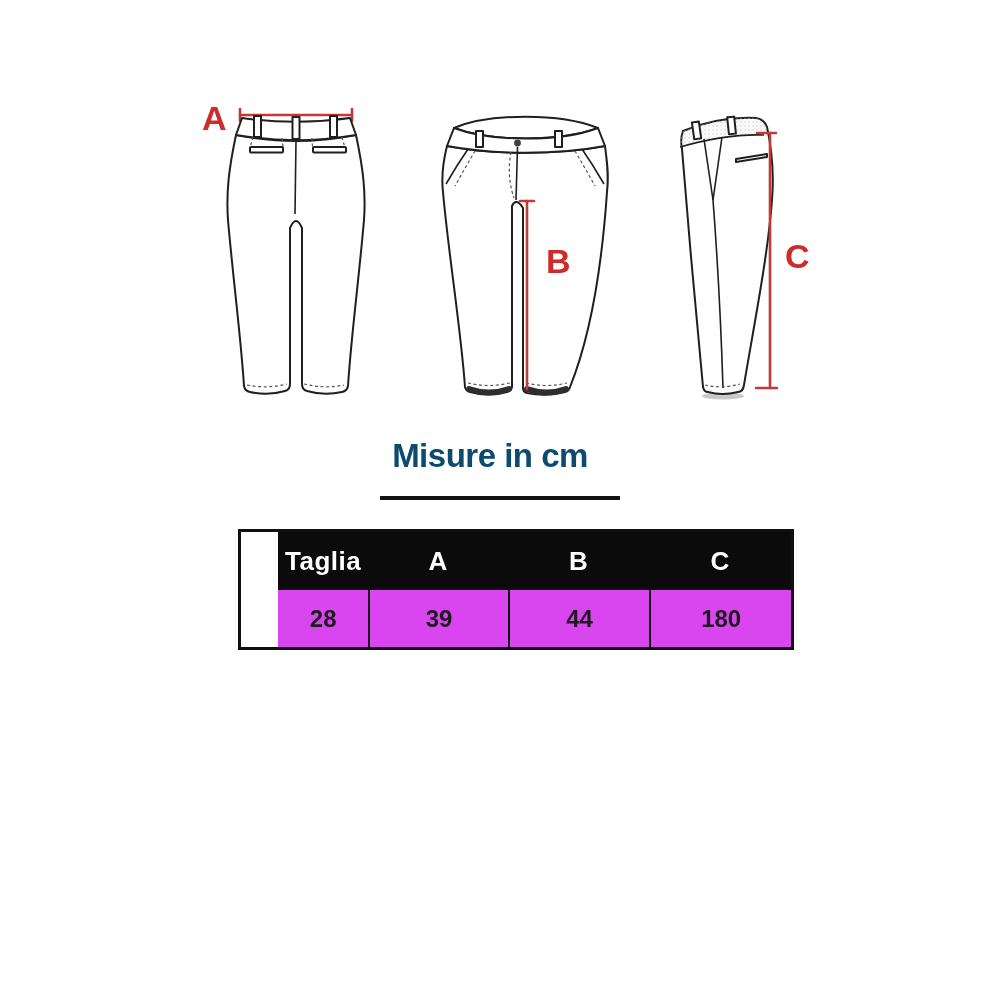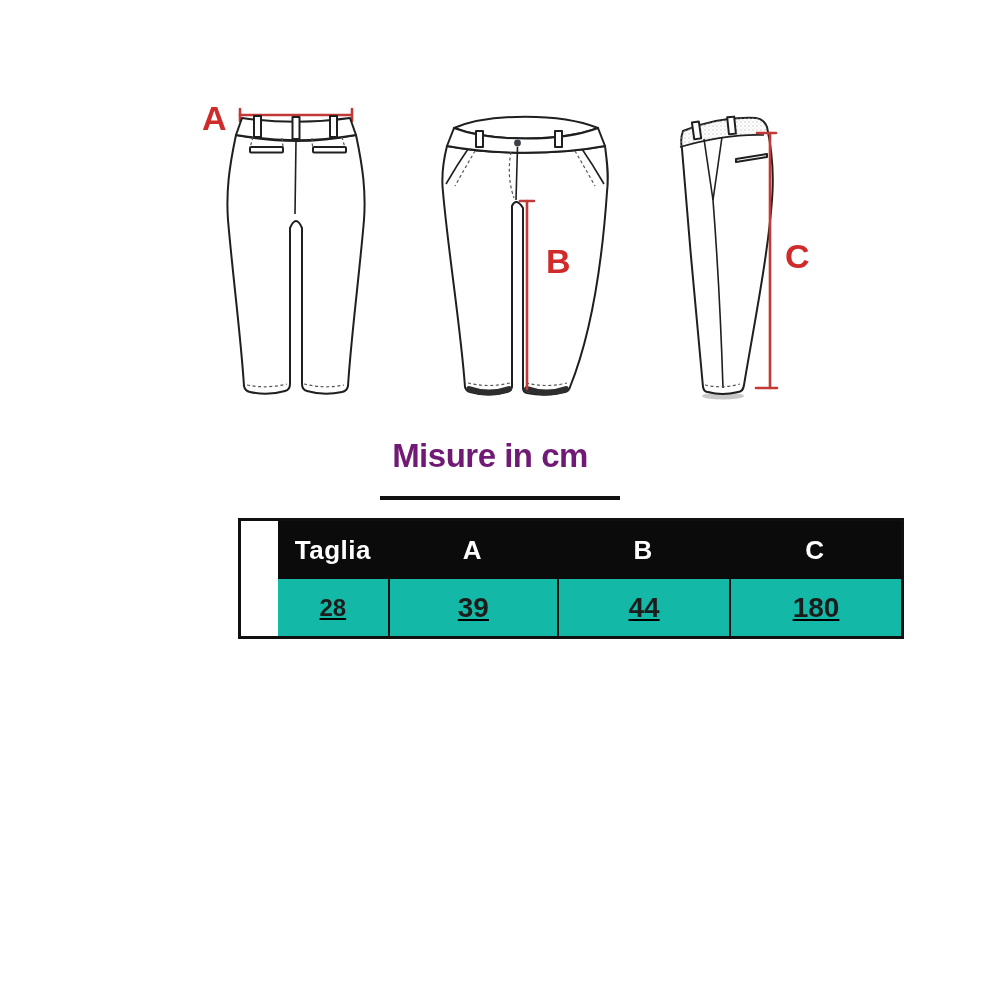--- a/index.html
+++ b/index.html
@@ -9,35 +9,35 @@
   }
   .drawing{position:absolute;}
   svg .sketch{fill:#ffffff;stroke:#1f1f1f;stroke-width:2;stroke-linejoin:round;}
   svg .thin{fill:none;stroke:#1f1f1f;stroke-width:1.6;}
   svg .dash{fill:none;stroke:#555;stroke-width:1.2;stroke-dasharray:3 2.6;}
   svg .red-line{fill:none;stroke:#c23a37;stroke-width:2.6;stroke-linecap:round;}
   svg .hem{fill:none;stroke:#2e2e2e;stroke-width:6;stroke-linecap:round;}
   svg text.mlabel{font-family:"Liberation Sans", sans-serif;font-weight:800;font-size:34px;fill:#d02b2b;}
   #page-title{
     position:absolute;left:290px;top:437px;width:400px;text-align:center;
-    font-size:33px;font-weight:800;color:#701a75;letter-spacing:-0.5px;
+    font-size:33px;font-weight:800;color:#0c4a6e;letter-spacing:-0.5px;
   }
   #title-underline{position:absolute;left:380px;top:496px;width:240px;height:4px;background:#111;}
   #size-table{
-    position:absolute;left:238px;top:518px;width:666px;border:3px solid #101010;
+    position:absolute;left:238px;top:529px;width:556px;border:3px solid #101010;
     box-sizing:border-box;
     padding-left:37px;
   }
   .trow{display:flex;width:100%;}
   .trow.header{background:#0b0b0b;height:58px;}
-  .trow.body{background:#14b8a6;height:57px;text-decoration:underline;}
+  .trow.body{background:#d946ef;height:57px;}
   .tcell{display:flex;align-items:center;justify-content:center;box-sizing:border-box;}
   .c0{width:17.6%;} .c1{width:27.2%;} .c2{width:27.6%;} .c3{width:27.6%;}
   .header .tcell{color:#ffffff;font-weight:800;font-size:26px;letter-spacing:0.5px;}
-  .body .tcell{color:#1c1c1c;font-weight:800;font-size:28px;}
+  .body .tcell{color:#1c1c1c;font-weight:800;font-size:24px;}
   .body .tcell.first{font-size:24px;}
   .body .tcell + .tcell{border-left:2px solid #101010;}
 </style>
 </head>
 <body>
 
 <div id="canvas">
 
   <svg class="drawing" style="left:190px;top:90px;" width="185" height="320" viewBox="0 0 185 320">
     <defs>

